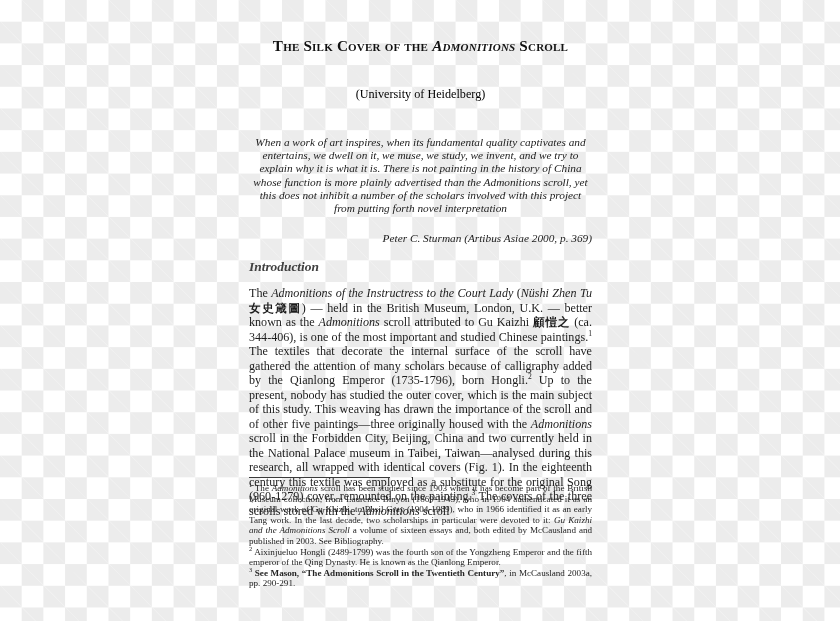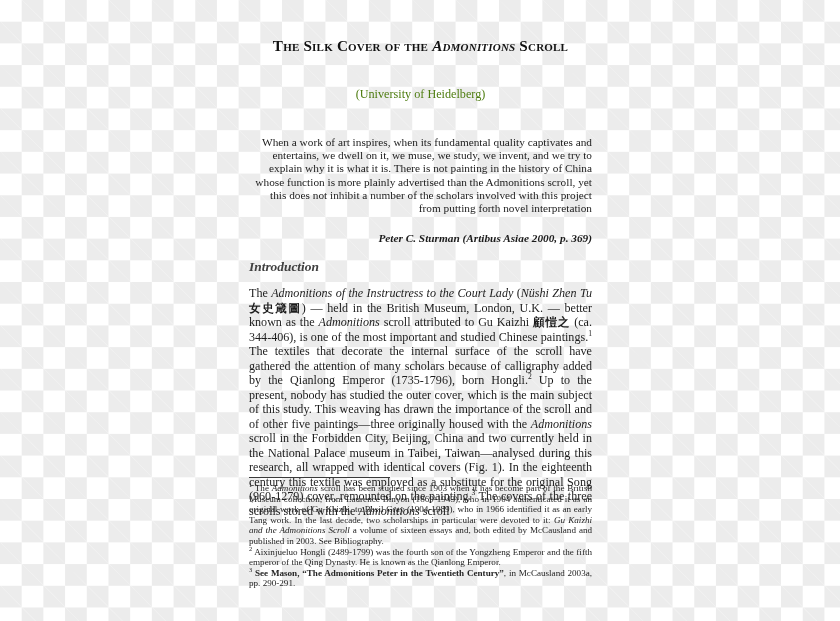--- a/index.html
+++ b/index.html
@@ -50,39 +50,39 @@
   #author-block { top: 86px; text-align: center; }
   .author-name {
     font-size: 12.6px;
     font-variant: small-caps;
     line-height: 16px;
     color: #161616;
   }
   .author-affil {
     font-size: 12.2px;
     line-height: 16px;
-    color: #4d7c0f;
+    color: #000000;
   }
 
   
   #epigraph-block { top: 136px; }
   .epigraph-text {
+    font-style: italic;
     font-size: 11.3px;
     line-height: 13.2px;
-    text-align: right;
+    text-align: center;
     color: #1b1b1b;
   }
   .epigraph-attrib {
     font-style: italic;
     font-size: 11.3px;
     line-height: 13.2px;
     text-align: right;
     margin-top: 17px;
     color: #1b1b1b;
-    font-weight: bold;
   }
 
   
   #section-heading {
     top: 258px;
     font-style: italic;
     font-weight: bold;
     font-size: 13.4px;
     line-height: 17px;
     color: #404040;
@@ -148,16 +148,16 @@
 
   <div class="col" id="body-block">
     <p class="body-par" style="margin:0;"><span>The </span><i>Admonitions of the Instructress to the Court Lady</i><span> (</span><i>Nüshi Zhen Tu</i> <span class="cjk">女史箴圖</span><span>) — held in the British Museum, London, U.K. — better known as the </span><i>Admonitions</i><span> scroll attributed to Gu Kaizhi </span><span class="cjk">顧愷之</span><span> (ca. 344-406), is one of the most important and studied Chinese paintings.</span><sup>1</sup><span> The textiles that decorate the internal surface of the scroll have gathered the attention of many scholars because of calligraphy added by the Qianlong Emperor (1735-1796), born Hongli.</span><sup>2</sup><span> Up to the present, nobody has studied the outer cover, which is the main subject of this study. This weaving has drawn the importance of the scroll and of other five paintings—three originally housed with the </span><i>Admonitions</i><span> scroll in the Forbidden City, Beijing, China and two currently held in the National Palace museum in Taibei, Taiwan—analysed during this research, all wrapped with identical covers (Fig. 1). In the eighteenth century this textile was employed as a substitute for the original Song (960-1279) cover, remounted on the painting.</span><sup>3</sup><span> The covers of the three scrolls stored with the </span><i>Admonitions</i><span> scroll</span></p>
   </div>
 
   <div id="footnote-rule"></div>
 
   <div class="col" id="footnotes-block">
     <p class="footnote" style="margin:0;"><sup>1</sup><span> The </span><i>Admonitions</i><span> scroll has been studied since 1903 when it has become part of the British Museum collection; from Laurence Binyon (1869-1943), who in 1904 authenticated it as an original work of Gu Kaizhi, to Basil Gray (1904-1989), who in 1966 identified it as an early Tang work. In the last decade, two scholarships in particular were devoted to it: </span><i>Gu Kaizhi and the Admonitions Scroll</i><span> a volume of sixteen essays and, both edited by McCausland and published in 2003. See Bibliography.</span></p>
     <p class="footnote" style="margin:0;"><sup>2</sup><span> Aixinjueluo Hongli (2489-1799) was the fourth son of the Yongzheng Emperor and the fifth emperor of the Qing Dynasty. He is known as the Qianlong Emperor.</span></p>
-    <p class="footnote" style="margin:0;"><sup>3</sup><span class="fn-bold"> See Mason, “The Admonitions Peter in the Twentieth Century”</span><span>, in McCausland 2003a, pp. 290-291.</span></p>
+    <p class="footnote" style="margin:0;"><sup>3</sup><span class="fn-bold"> See Mason, “The Admonitions Scroll in the Twentieth Century”</span><span>, in McCausland 2003a, pp. 290-291.</span></p>
   </div>
 
 </div>
 
 </body></html>

